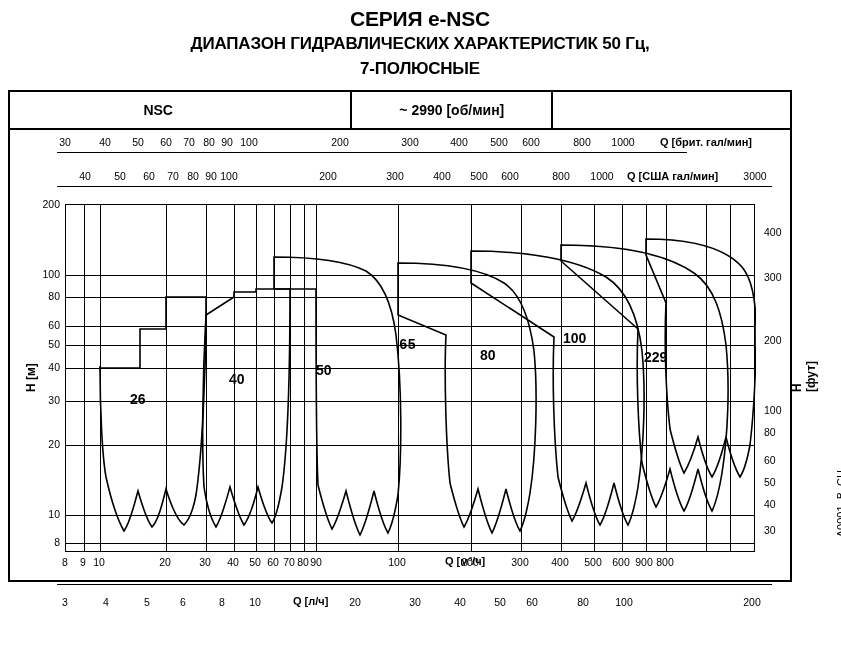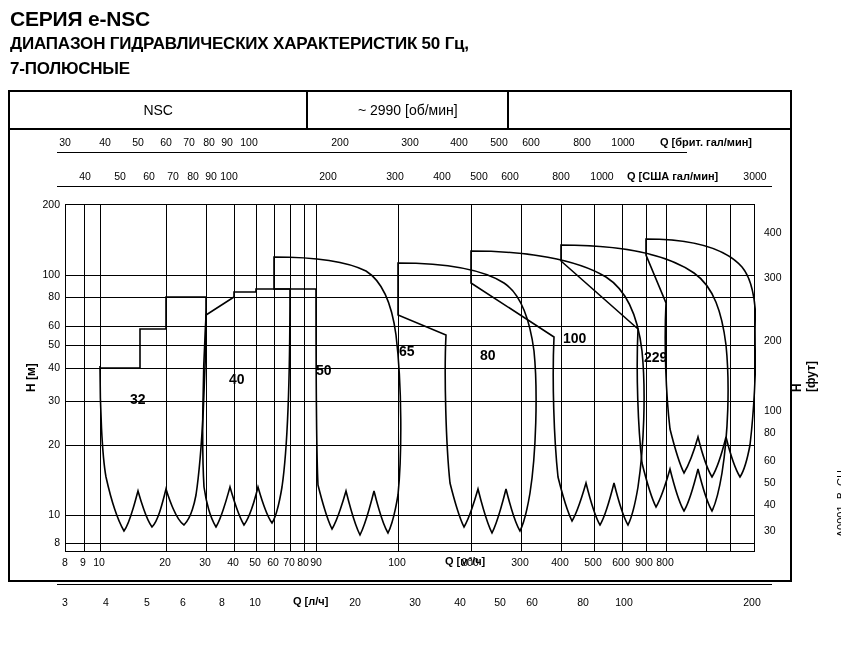--- a/index.html
+++ b/index.html
@@ -4,37 +4,37 @@
 <style>
   html,body{margin:0;padding:0;}
   body{
     width:841px;height:648px;
     background:#ffffff;
     font-family:"Liberation Sans", sans-serif;
     color:#000;
     position:relative;
     overflow:hidden;
   }
-  .title-block{position:absolute;left:10px;top:6px;width:820px;}
+  .title-block{position:absolute;left:10px;top:6px;width:820px;text-align:center;}
   .title-line{font-size:21px;font-weight:bold;line-height:25px;letter-spacing:-0.2px;}
   .title-line.sub{font-size:17px;}
 
   
   .frame{
     position:absolute;left:8px;top:90px;width:784px;height:492px;
     border:2px solid #000;box-sizing:border-box;background:#fff;
   }
   
   .hdr{
     position:absolute;left:0;top:0;width:100%;height:38px;
     border-bottom:2px solid #000;box-sizing:border-box;display:flex;
   }
-  .hdr-cell{display:flex;align-items:center;justify-content:center;font-size:14px;font-weight:normal;box-sizing:border-box;}
+  .hdr-cell{display:flex;align-items:center;justify-content:center;font-size:14px;font-weight:bold;box-sizing:border-box;}
   .hdr-c1{width:38%;}
-  .hdr-c2{width:26%;border-left:2px solid #000;border-right:2px solid #000;}
+  .hdr-c2{width:26%;border-left:2px solid #000;border-right:2px solid #000;margin-left:44px;}
   .hdr-c3{width:36%;}
 
   
   .scalerow{position:absolute;height:22px;left:0;width:100%;}
   .scale-line{position:absolute;height:0;border-top:1.5px solid #000;}
   .slabel{position:absolute;font-size:10.5px;transform:translateX(-50%);white-space:nowrap;}
   .sunit{position:absolute;font-size:11px;font-weight:bold;white-space:nowrap;}
 
   
   .plot{
@@ -194,24 +194,24 @@
         <path d="M580,50 L580,34 C628,34 660,44 676,62
                  C686,74 690,96 690,124 L690,124
                  C690,160 688,206 684,240
                  C681,256 678,266 674,272
                  C668,262 664,248 660,232 C656,248 652,262 646,272
                  C640,262 636,248 632,232 C628,246 624,258 618,268
                  C612,256 608,240 604,224 C600,190 598,140 600,98 Z"></path>
       </g>
     </svg>
 
-    <div class="curve-label" style="left:64px;top:186px;">32</div>
+    <div class="curve-label" style="left:64px;top:186px;">26</div>
     <div class="curve-label" style="left:163px;top:166px;">40</div>
     <div class="curve-label" style="left:250px;top:157px;">50</div>
-    <div class="curve-label" style="left:333px;top:138px;">65</div>
+    <div class="curve-label" style="left:333px;top:132px;font-family:Liberation Mono, monospace;">65</div>
     <div class="curve-label" style="left:414px;top:142px;">80</div>
     <div class="curve-label" style="left:497px;top:125px;">100</div>
     <div class="curve-label" style="left:578px;top:144px;">229</div>
   </div>
 
   <div class="ylab" style="left:12px;width:38px;top:112px;">200</div>
   <div class="ylab" style="left:12px;width:38px;top:182px;">100</div>
   <div class="ylab" style="left:12px;width:38px;top:204px;">80</div>
   <div class="ylab" style="left:12px;width:38px;top:233px;">60</div>
   <div class="ylab" style="left:12px;width:38px;top:252px;">50</div>

